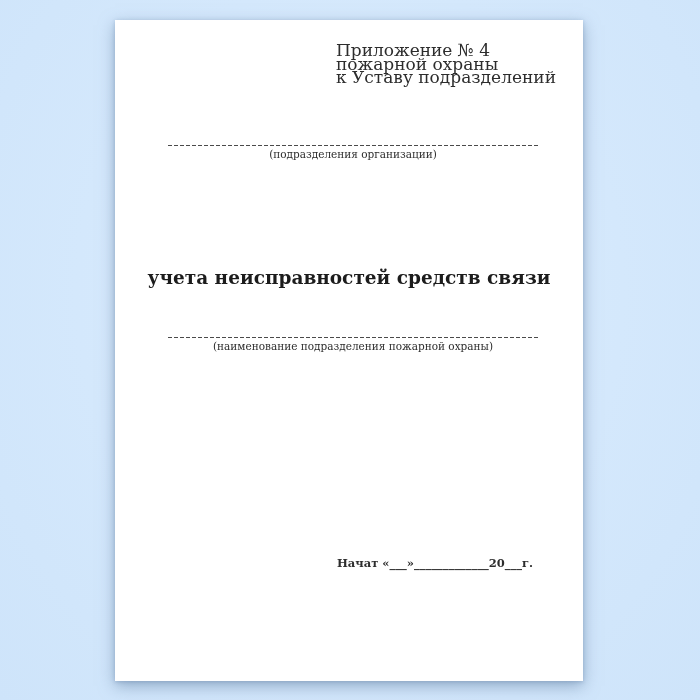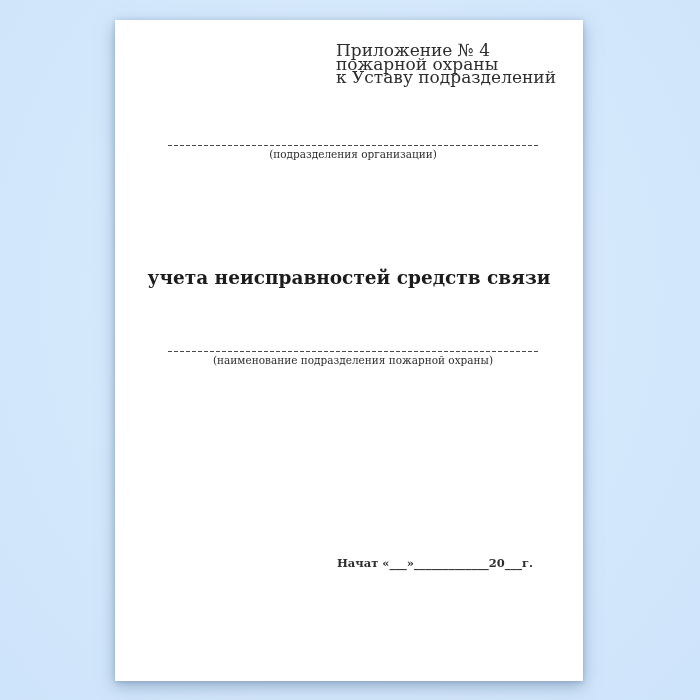--- a/index.html
+++ b/index.html
@@ -35,21 +35,21 @@
     line-height: 13.5px;
     color: #2d2d2d;
     margin-left: 21px;
   }
   .field {
     position: absolute;
     left: 53px;
     width: 370px;
   }
   .field-org  { top: 125px; }
-  .field-dept { top: 331px; }
+  .field-dept { top: 317px; }
   .fill-line {
     height: 1px;
     background: repeating-linear-gradient(90deg, #4a4a4a 0 4px, transparent 4px 6px);
   }
   .field-caption {
     text-align: center;
     font-size: 10.5px;
     line-height: 13px;
     color: #2d2d2d;
     margin-top: 2px;

